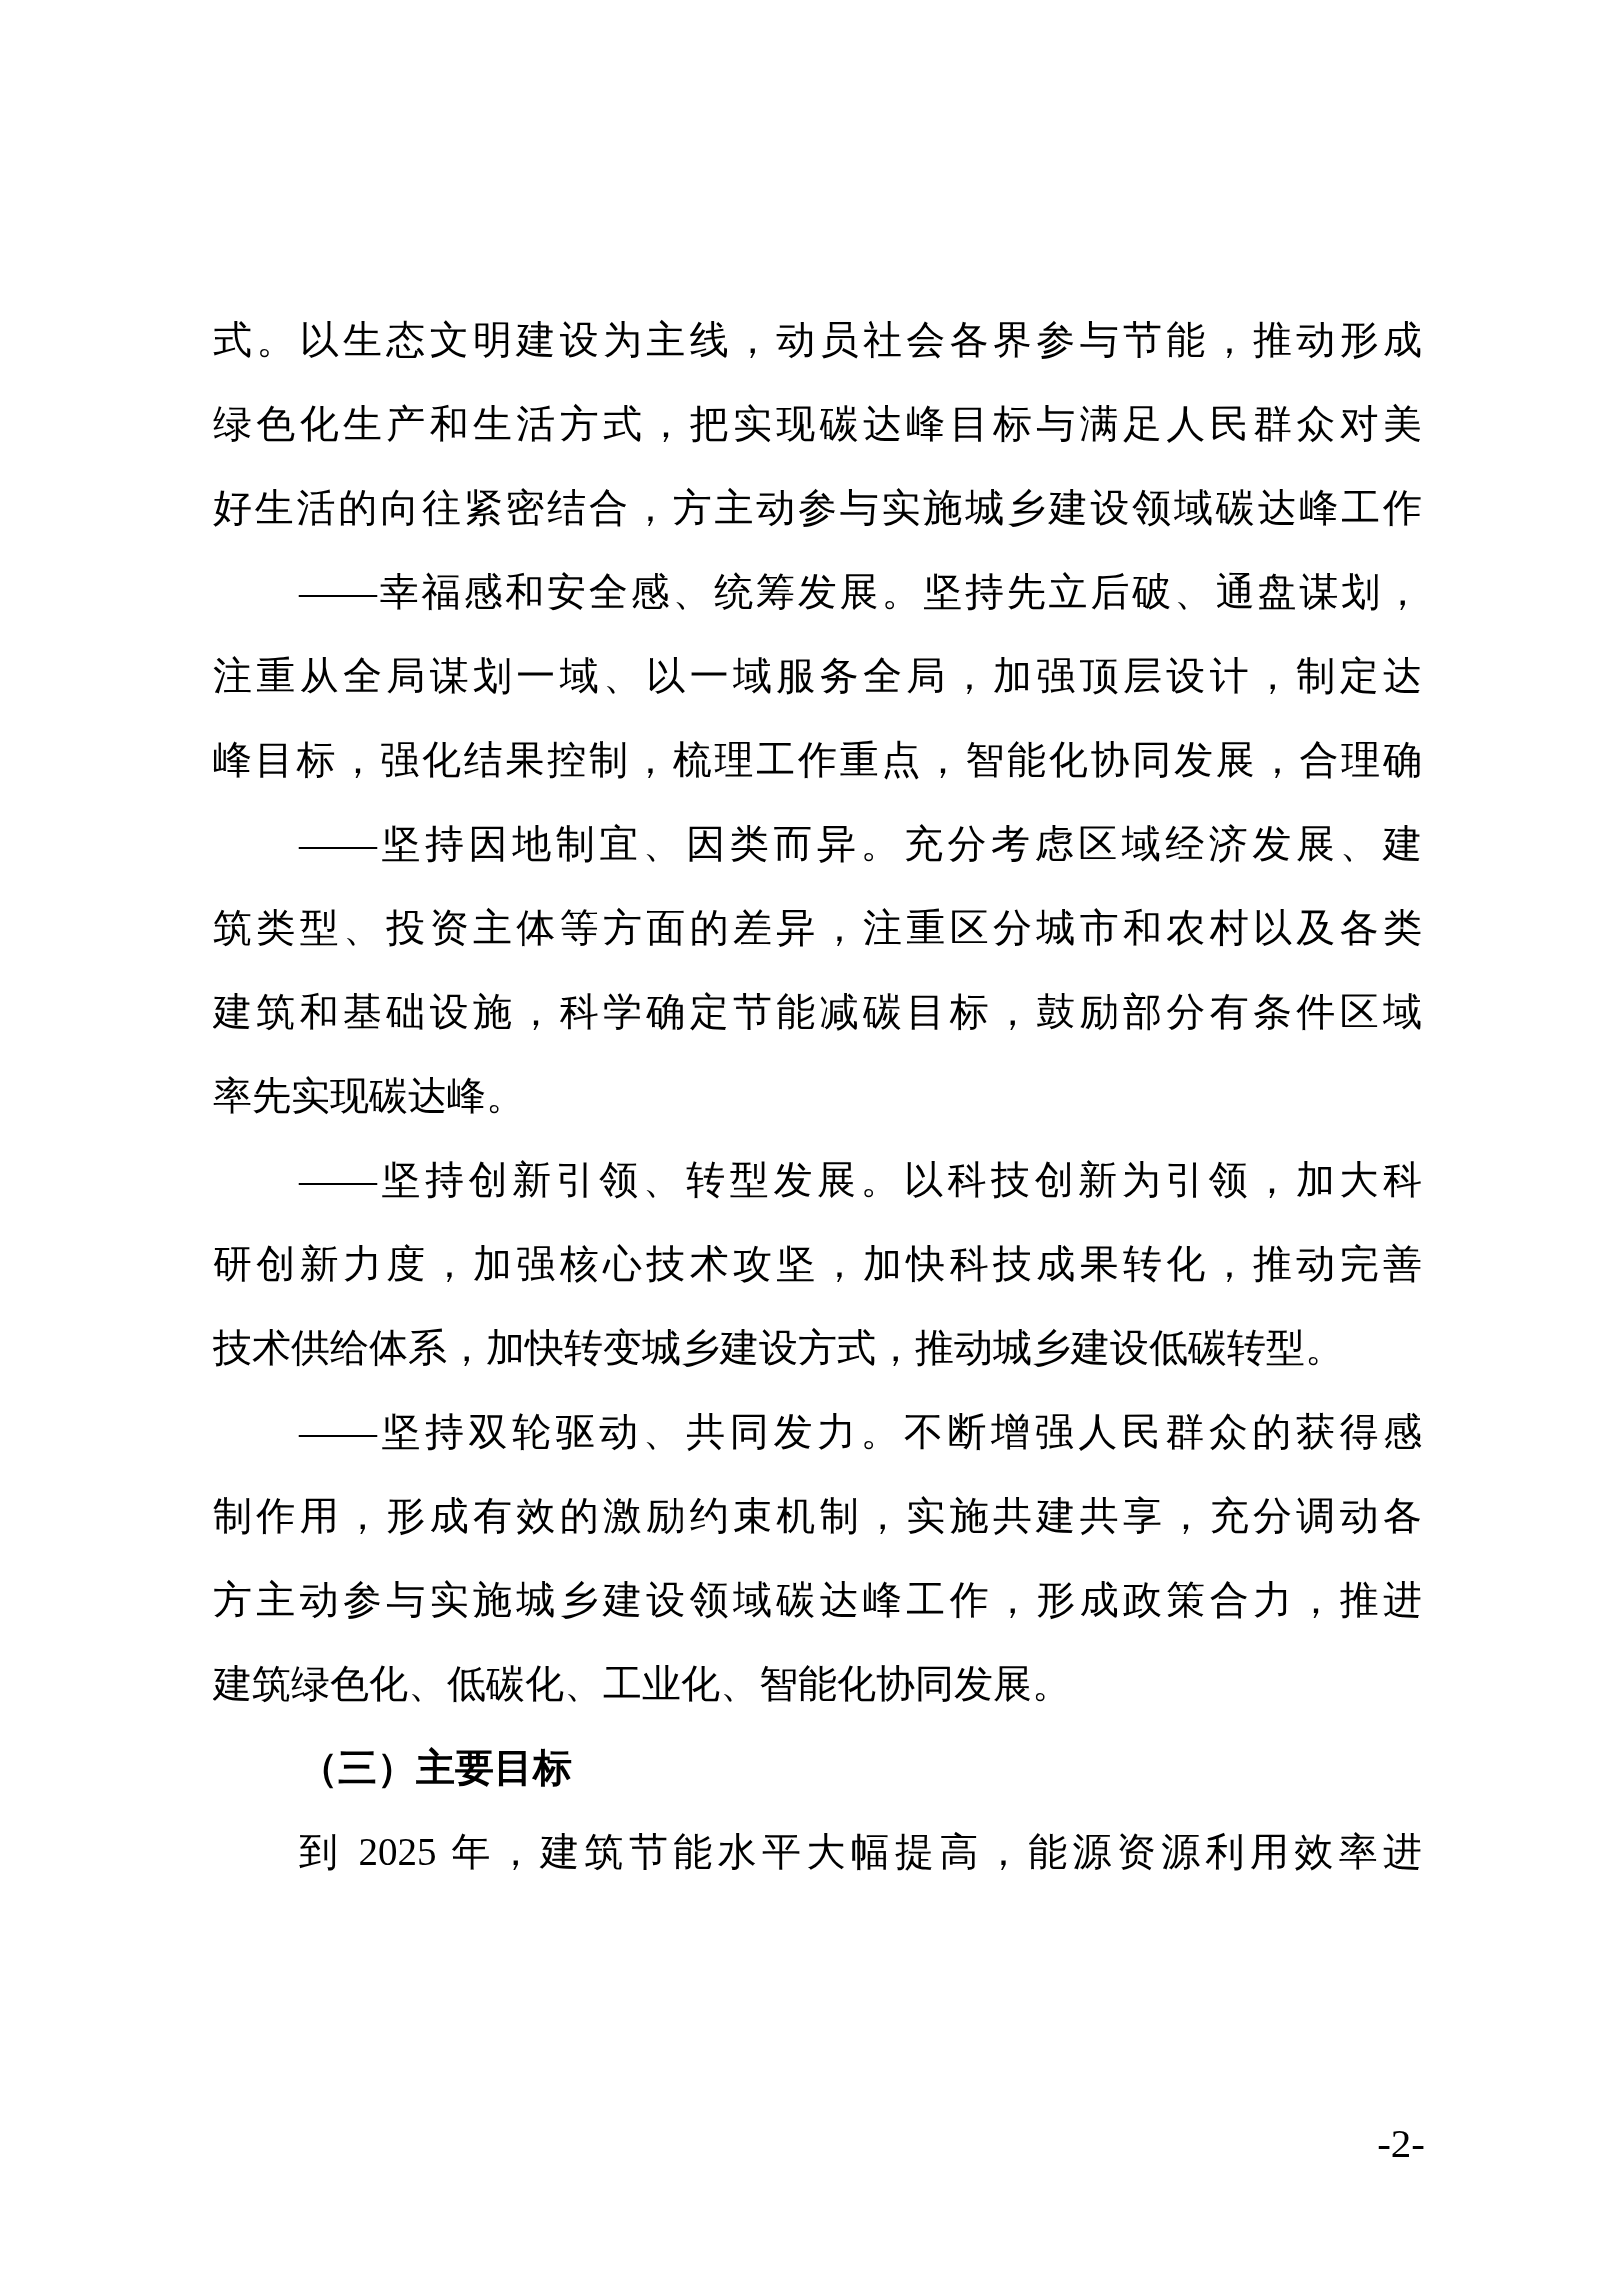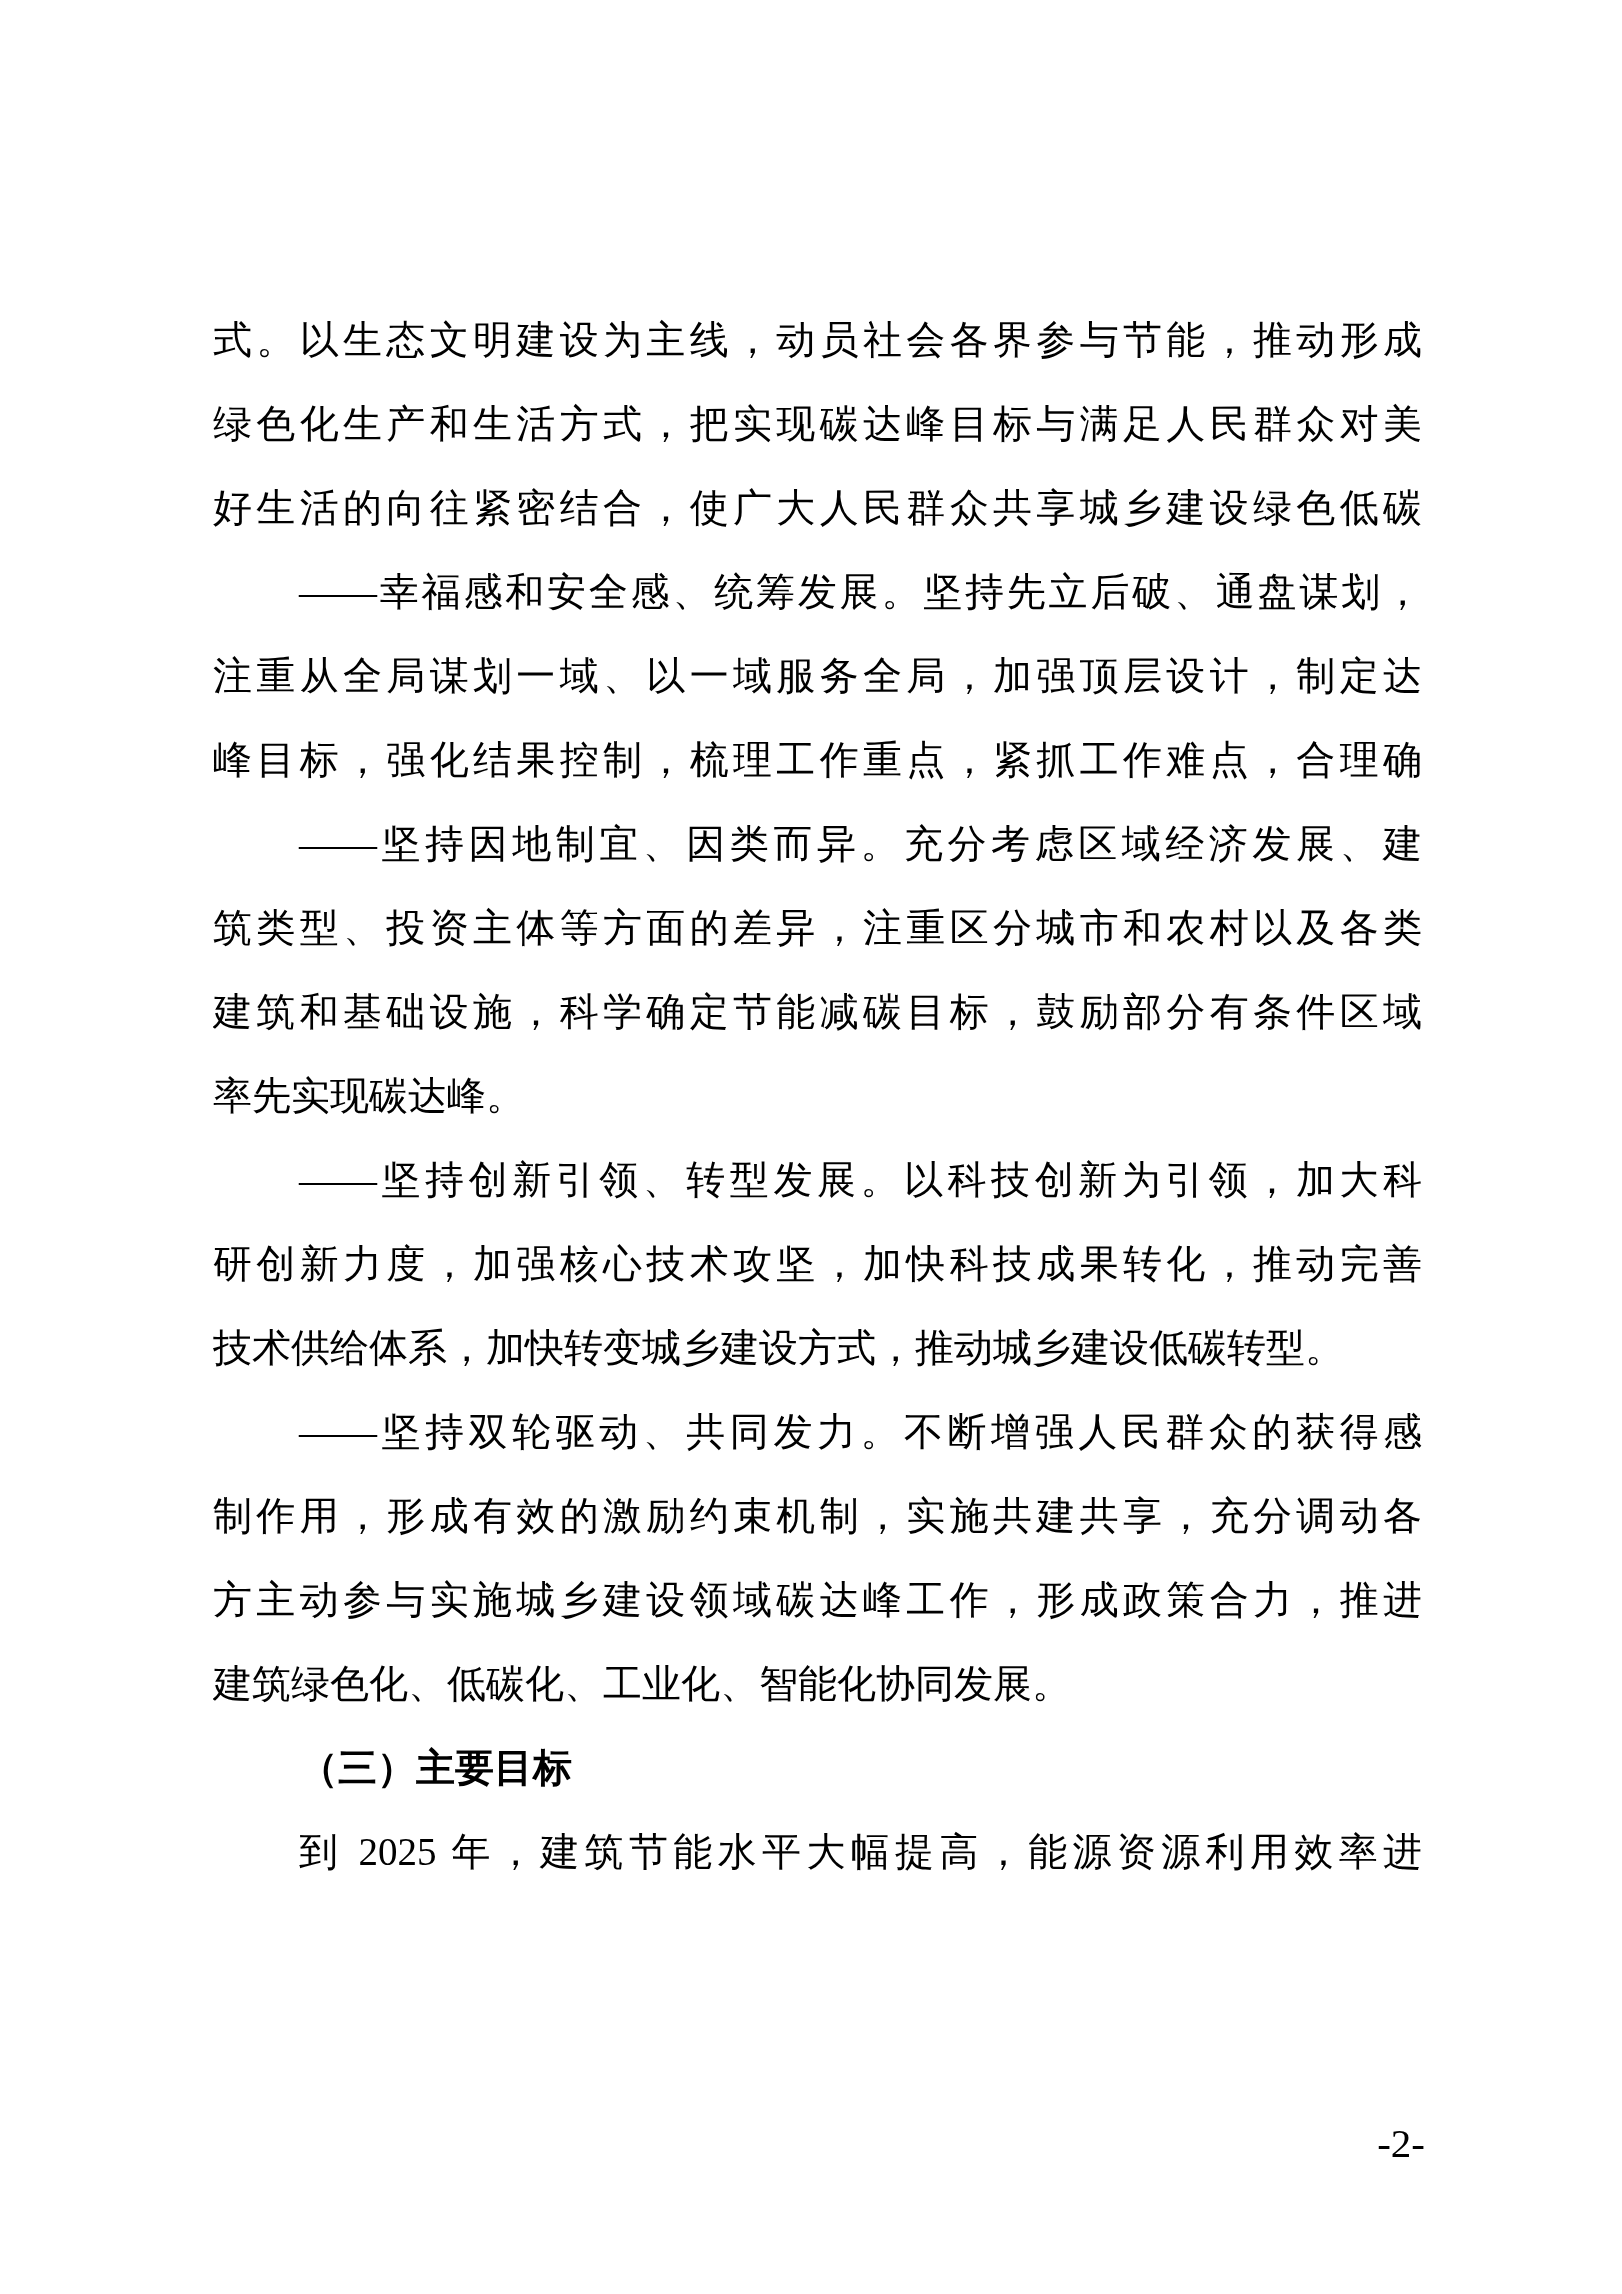--- a/index.html
+++ b/index.html
@@ -50,24 +50,24 @@
     line-height: 49px;
   }
 </style>
 </head>
 <body>
 
 <div class="page">
   <div class="content" id="doc-content">
       <div class="line justify">式。以生态文明建设为主线，动员社会各界参与节能，推动形成</div>
       <div class="line justify">绿色化生产和生活方式，把实现碳达峰目标与满足人民群众对美</div>
-      <div class="line justify">好生活的向往紧密结合，使广大人民群众共享城乡建设绿色低碳</div>
+      <div class="line justify">好生活的向往紧密结合，方主动参与实施城乡建设领域碳达峰工作</div>
       <div class="line indent justify">——幸福感和安全感、统筹发展。坚持先立后破、通盘谋划，</div>
       <div class="line justify">注重从全局谋划一域、以一域服务全局，加强顶层设计，制定达</div>
-      <div class="line justify">峰目标，强化结果控制，梳理工作重点，紧抓工作难点，合理确</div>
+      <div class="line justify">峰目标，强化结果控制，梳理工作重点，智能化协同发展，合理确</div>
       <div class="line indent justify">——坚持因地制宜、因类而异。充分考虑区域经济发展、建</div>
       <div class="line justify">筑类型、投资主体等方面的差异，注重区分城市和农村以及各类</div>
       <div class="line justify">建筑和基础设施，科学确定节能减碳目标，鼓励部分有条件区域</div>
       <div class="line">率先实现碳达峰。</div>
       <div class="line indent justify">——坚持创新引领、转型发展。以科技创新为引领，加大科</div>
       <div class="line justify">研创新力度，加强核心技术攻坚，加快科技成果转化，推动完善</div>
       <div class="line">技术供给体系，加快转变城乡建设方式，推动城乡建设低碳转型。</div>
       <div class="line indent justify">——坚持双轮驱动、共同发力。不断增强人民群众的获得感</div>
       <div class="line justify">制作用，形成有效的激励约束机制，实施共建共享，充分调动各</div>
       <div class="line justify">方主动参与实施城乡建设领域碳达峰工作，形成政策合力，推进</div>

